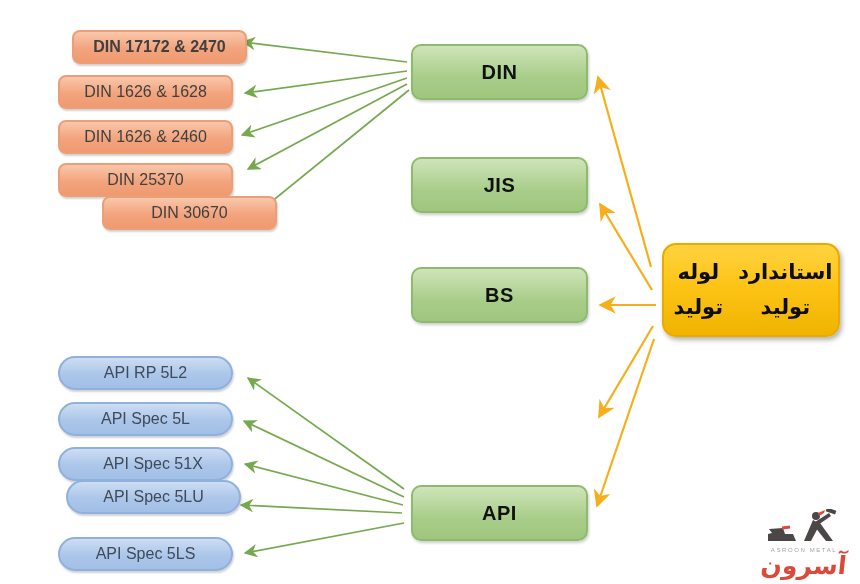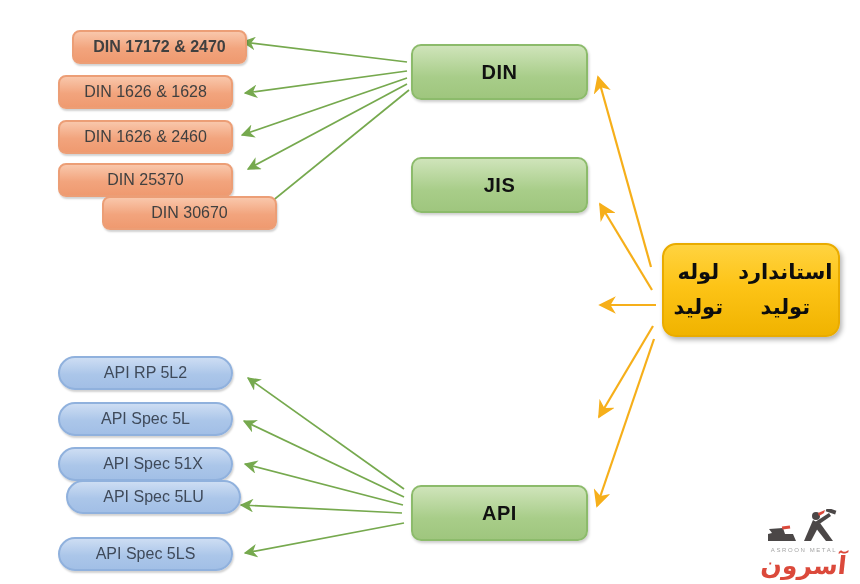--- a/index.html
+++ b/index.html
@@ -129,20 +129,23 @@
   <div class="node node-blue" style="left:58px;top:537px;">
       <span>API Spec 5LS</span>
     </div>
 
   <div class="node node-green" style="left:411px;top:44px;">
       <span>DIN</span>
     </div>
   <div class="node node-green" style="left:411px;top:157px;">
       <span>JIS</span>
     </div>
+  <div class="node node-green" style="left:411px;top:267px;">
+      <span>BS</span>
+    </div>
   <div class="node node-green" style="left:411px;top:485px;text-align:right;">
       <span>API</span>
     </div>
 
   <div class="node node-yellow" style="left:662px;top:243px;">
     <span>استاندارد تولید</span>
     <span>لوله تولید</span>
   </div>
 
   <div class="watermark">

